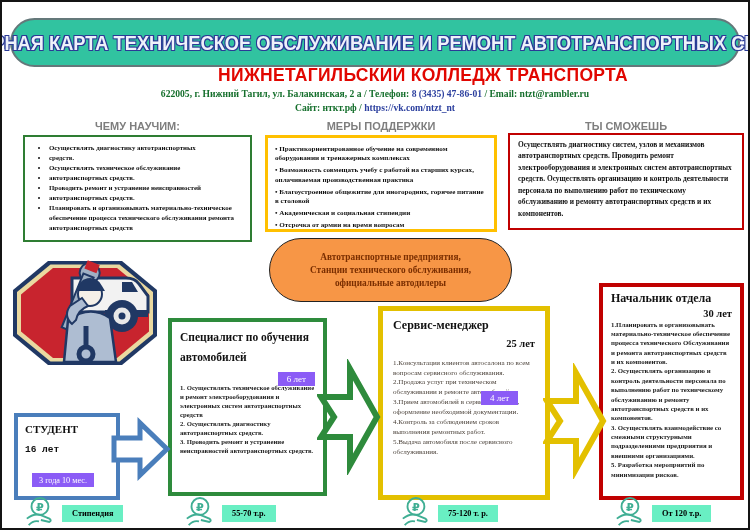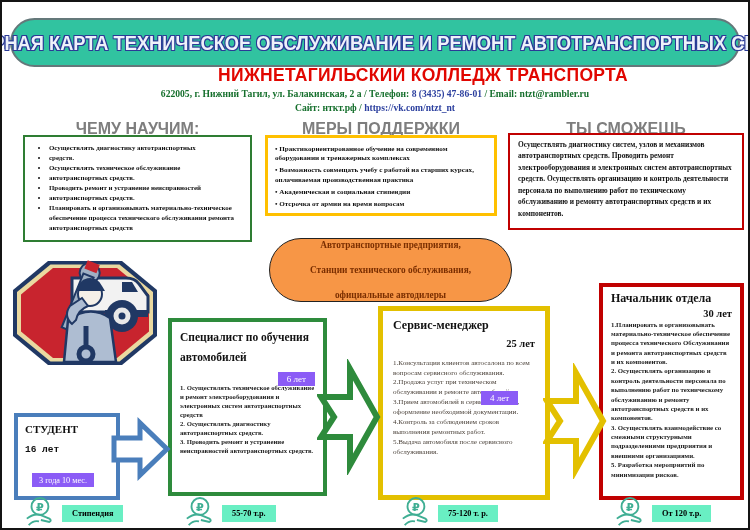--- a/index.html
+++ b/index.html
@@ -13,35 +13,35 @@
               color:#eef2fa;letter-spacing:0;transform:scaleX(0.87);
               text-shadow:-1.2px -1.2px 0 #2b3a96,1.2px -1.2px 0 #2b3a96,-1.2px 1.2px 0 #2b3a96,1.2px 1.2px 0 #2b3a96;}
   .college{position:absolute;left:0;top:63px;width:100%;text-align:center;color:#e10600;
            font-family:"Liberation Sans",sans-serif;font-weight:bold;font-size:17.5px;letter-spacing:.3px;margin-left:48px;}
   .contact-line{position:absolute;left:0;top:86px;width:100%;text-align:center;font-size:9.6px;font-weight:bold;}
   .site-line{position:absolute;left:0;top:100px;width:100%;text-align:center;font-size:9.6px;font-weight:bold;}
   .tx-green{color:#156f2c;} .tx-blue{color:#2b3f9e;}
 
   
   .col-header{position:absolute;top:118px;font-family:"Liberation Sans",sans-serif;color:#7e7e7e;
-              font-weight:bold;font-size:16px;text-align:center;}
+              font-weight:bold;font-size:11px;text-align:center;}
   #h-learn{left:21px;width:229px;} #h-support{left:263px;width:232px;} #h-can{left:506px;width:236px;}
   .info-box{position:absolute;background:#fff;box-sizing:border-box;}
   #box-learn{left:21px;top:133px;width:229px;height:107px;border:2px solid #2e7d32;}
   #box-learn ul{margin:6px 6px 0 24px;padding:0;font-size:6.9px;font-weight:bold;line-height:1.45;}
-  #box-support{left:263px;top:133px;width:232px;height:81px;border:3px solid #ffc000;padding:4px 7px;}
+  #box-support{left:263px;top:133px;width:232px;height:97px;border:3px solid #ffc000;padding:4px 7px;}
   #box-support ul{margin:0;padding:0;list-style:none;font-size:7.1px;font-weight:bold;line-height:1.35;}
   #box-support li{margin:2.5px 0;}
   #box-support li::before{content:"• ";}
   #box-can{left:506px;top:131px;width:236px;height:97px;border:2px solid #c00000;padding:4px 8px;
            font-size:7.4px;font-weight:bold;line-height:1.55;}
 
   
   .oval{position:absolute;left:267px;top:236px;width:241px;height:62px;background:#f79646;border:1.5px solid #222;
-        border-radius:32px;display:flex;flex-direction:column;justify-content:center;gap:15px;text-align:center;
+        border-radius:32px;display:flex;flex-direction:column;justify-content:center;gap:3px;text-align:center;
         font-weight:bold;font-size:9.3px;color:#7a2e00;z-index:2;}
 
   
   .emblem{position:absolute;left:8px;top:256px;width:150px;height:110px;}
 
   
   .step-box{position:absolute;background:#fff;box-sizing:border-box;z-index:3;}
   #student-box{left:12px;top:411px;width:106px;height:87px;border:4px solid #4a7ebb;padding:6px 7px;}
   .student-title{font-size:11px;font-weight:bold;}
   .student-age{font-size:9.5px;font-weight:bold;margin-top:9px;font-family:Liberation Mono, monospace;}
@@ -105,20 +105,21 @@
       <li>Проводить ремонт и устранение неисправностей</li>
       <li>автотранспортных средств.</li>
       <li>Планировать и организовывать материально-техническое обеспечение процесса технического обслуживания ремонта автотранспортных средств</li>
     </ul>
   </div>
 
   <div class="info-box" id="box-support">
     <ul>
       <li>Практикориентированное обучение на современном оборудовании и тренажерных комплексах</li>
       <li>Возможность совмещать учебу с работой на старших курсах, оплачиваемая производственная практика</li>
+      <li>Благоустроенное общежитие для иногородних, горячее питание в столовой</li>
       <li>Академическая и социальная стипендии</li>
       <li>Отсрочка от армии на время вопросам</li>
     </ul>
   </div>
 
   <div class="info-box" id="box-can">Осуществлять диагностику систем, узлов и механизмов автотранспортных средств. Проводить ремонт электрооборудования и электронных систем автотранспортных средств. Осуществлять организацию и контроль деятельности персонала по выполнению работ по техническому обслуживанию и ремонту автотранспортных средств и их компонентов.</div>
 
   <div class="oval">
     <div>Автотранспортные предприятия,</div>
     <div>Станции технического обслуживания,</div>

